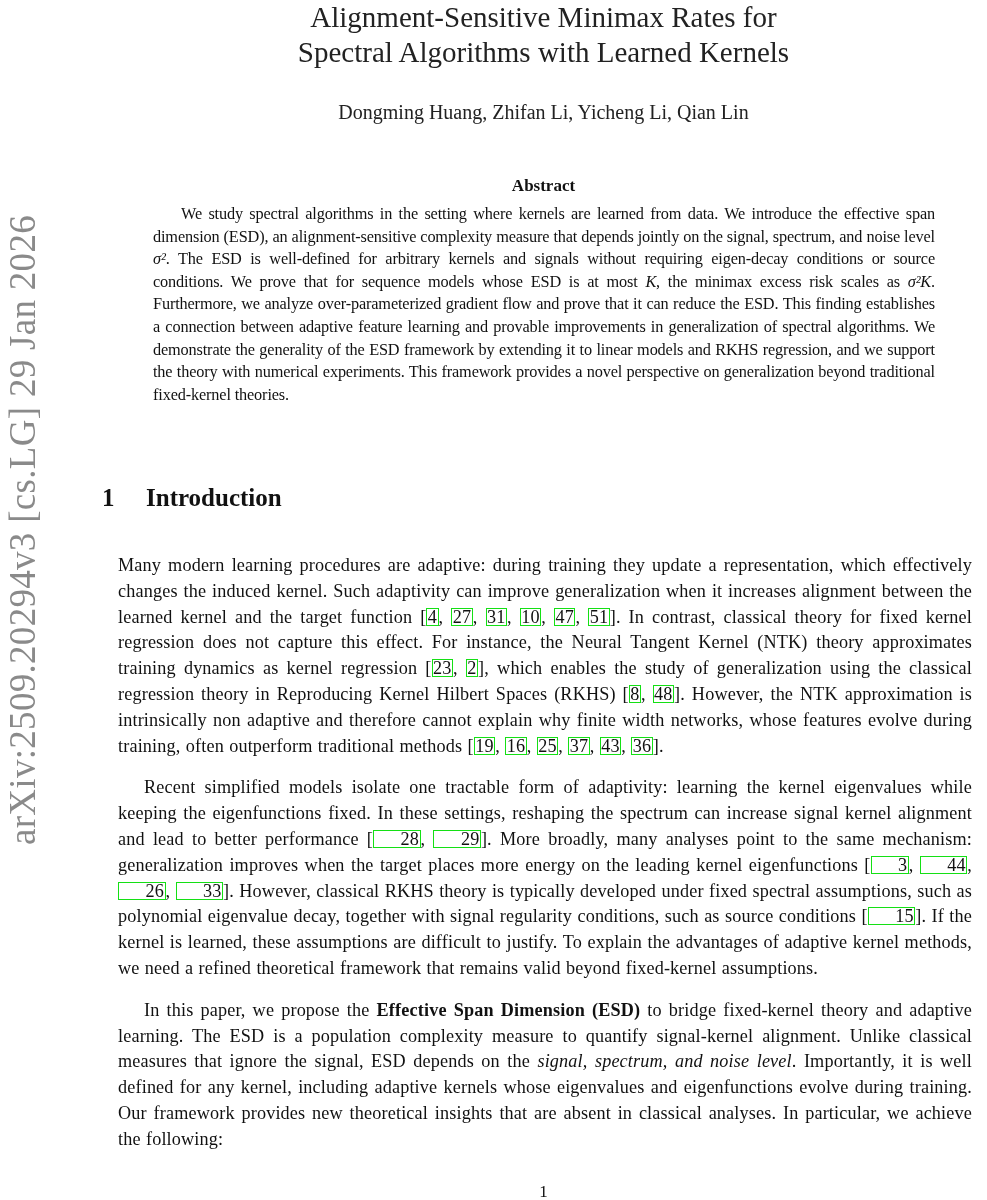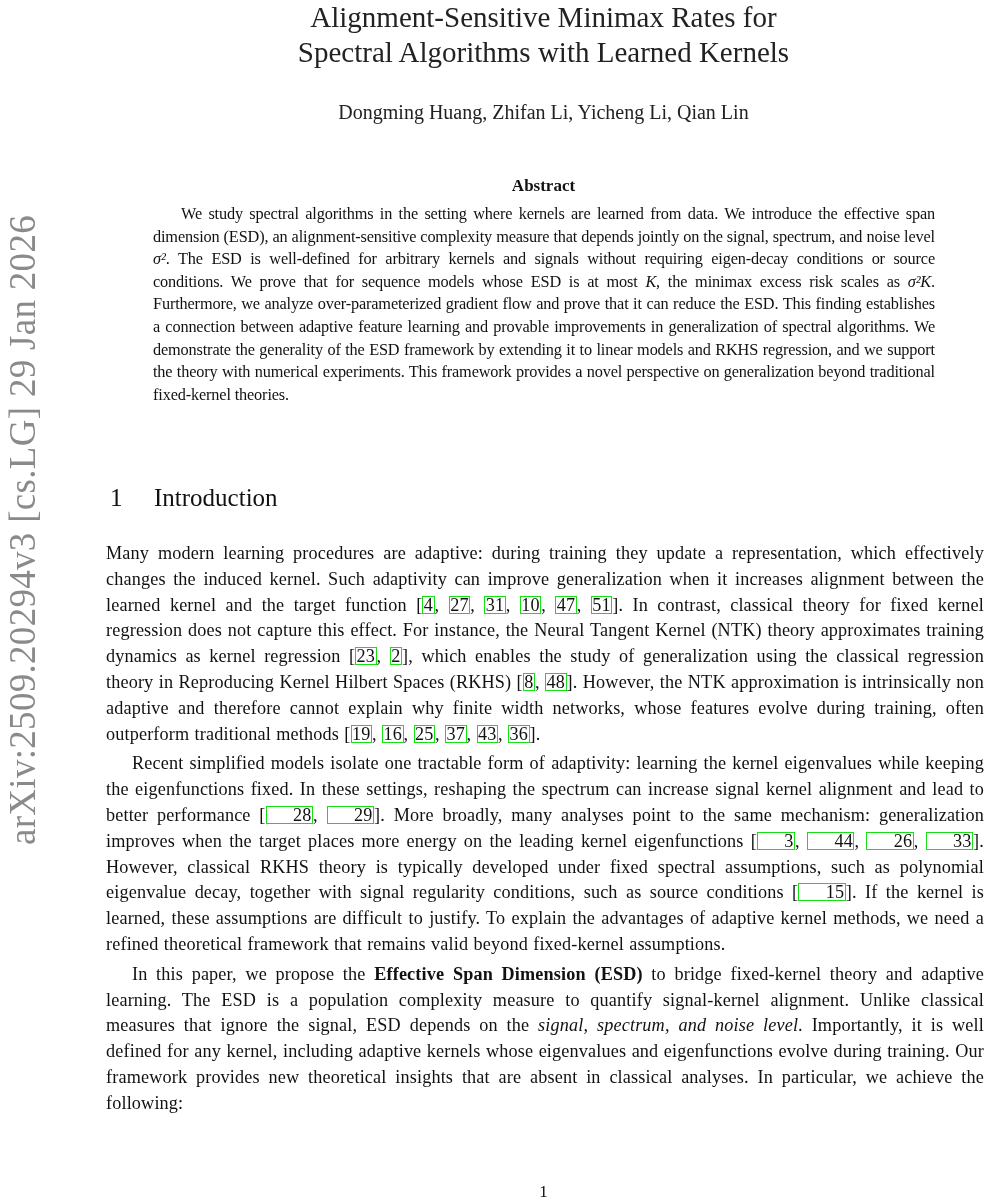--- a/index.html
+++ b/index.html
@@ -39,33 +39,32 @@
   }
   .abstract {
     position: absolute; left: 153px; width: 782px; top: 203px;
     font-family: Liberation Serif, serif;
     font-size: 16.3px; line-height: 22.6px;
     text-align: justify; text-indent: 28px;
     letter-spacing: -0.15px;
   }
   .section-heading {
     position: absolute; left: 102px; top: 484px;
-    font-family: "Liberation Serif", serif; font-weight: normal;
+    font-family: "Liberation Serif", serif; font-weight: bold;
     font-size: 25px;
-    margin-left: 8px;
   }
   .section-heading .num { display: inline-block; width: 44px; }
   .body {
     position: absolute; left: 102px; width: 886px; top: 537px;
     font-family: "Liberation Serif", serif;
     font-size: 18.2px; line-height: 25.8px;
     text-align: justify;
     letter-spacing: 0.15px; word-spacing: 0.6px;
   }
-  .body p { margin: 4px; text-indent: 26px; }
+  .body p { margin: 16px; text-indent: 26px; }
   .body p.first { text-indent: 0; }
   .cite {
     display: inline-block;
     border: 1.5px solid #14e014;
     line-height: 16px; padding: 0 0.5px;
   }
   .page-number {
     position: absolute; left: 0; width: 1087px; top: 1182px;
     text-align: center;
     font-family: "Liberation Serif", serif; font-size: 17px;

